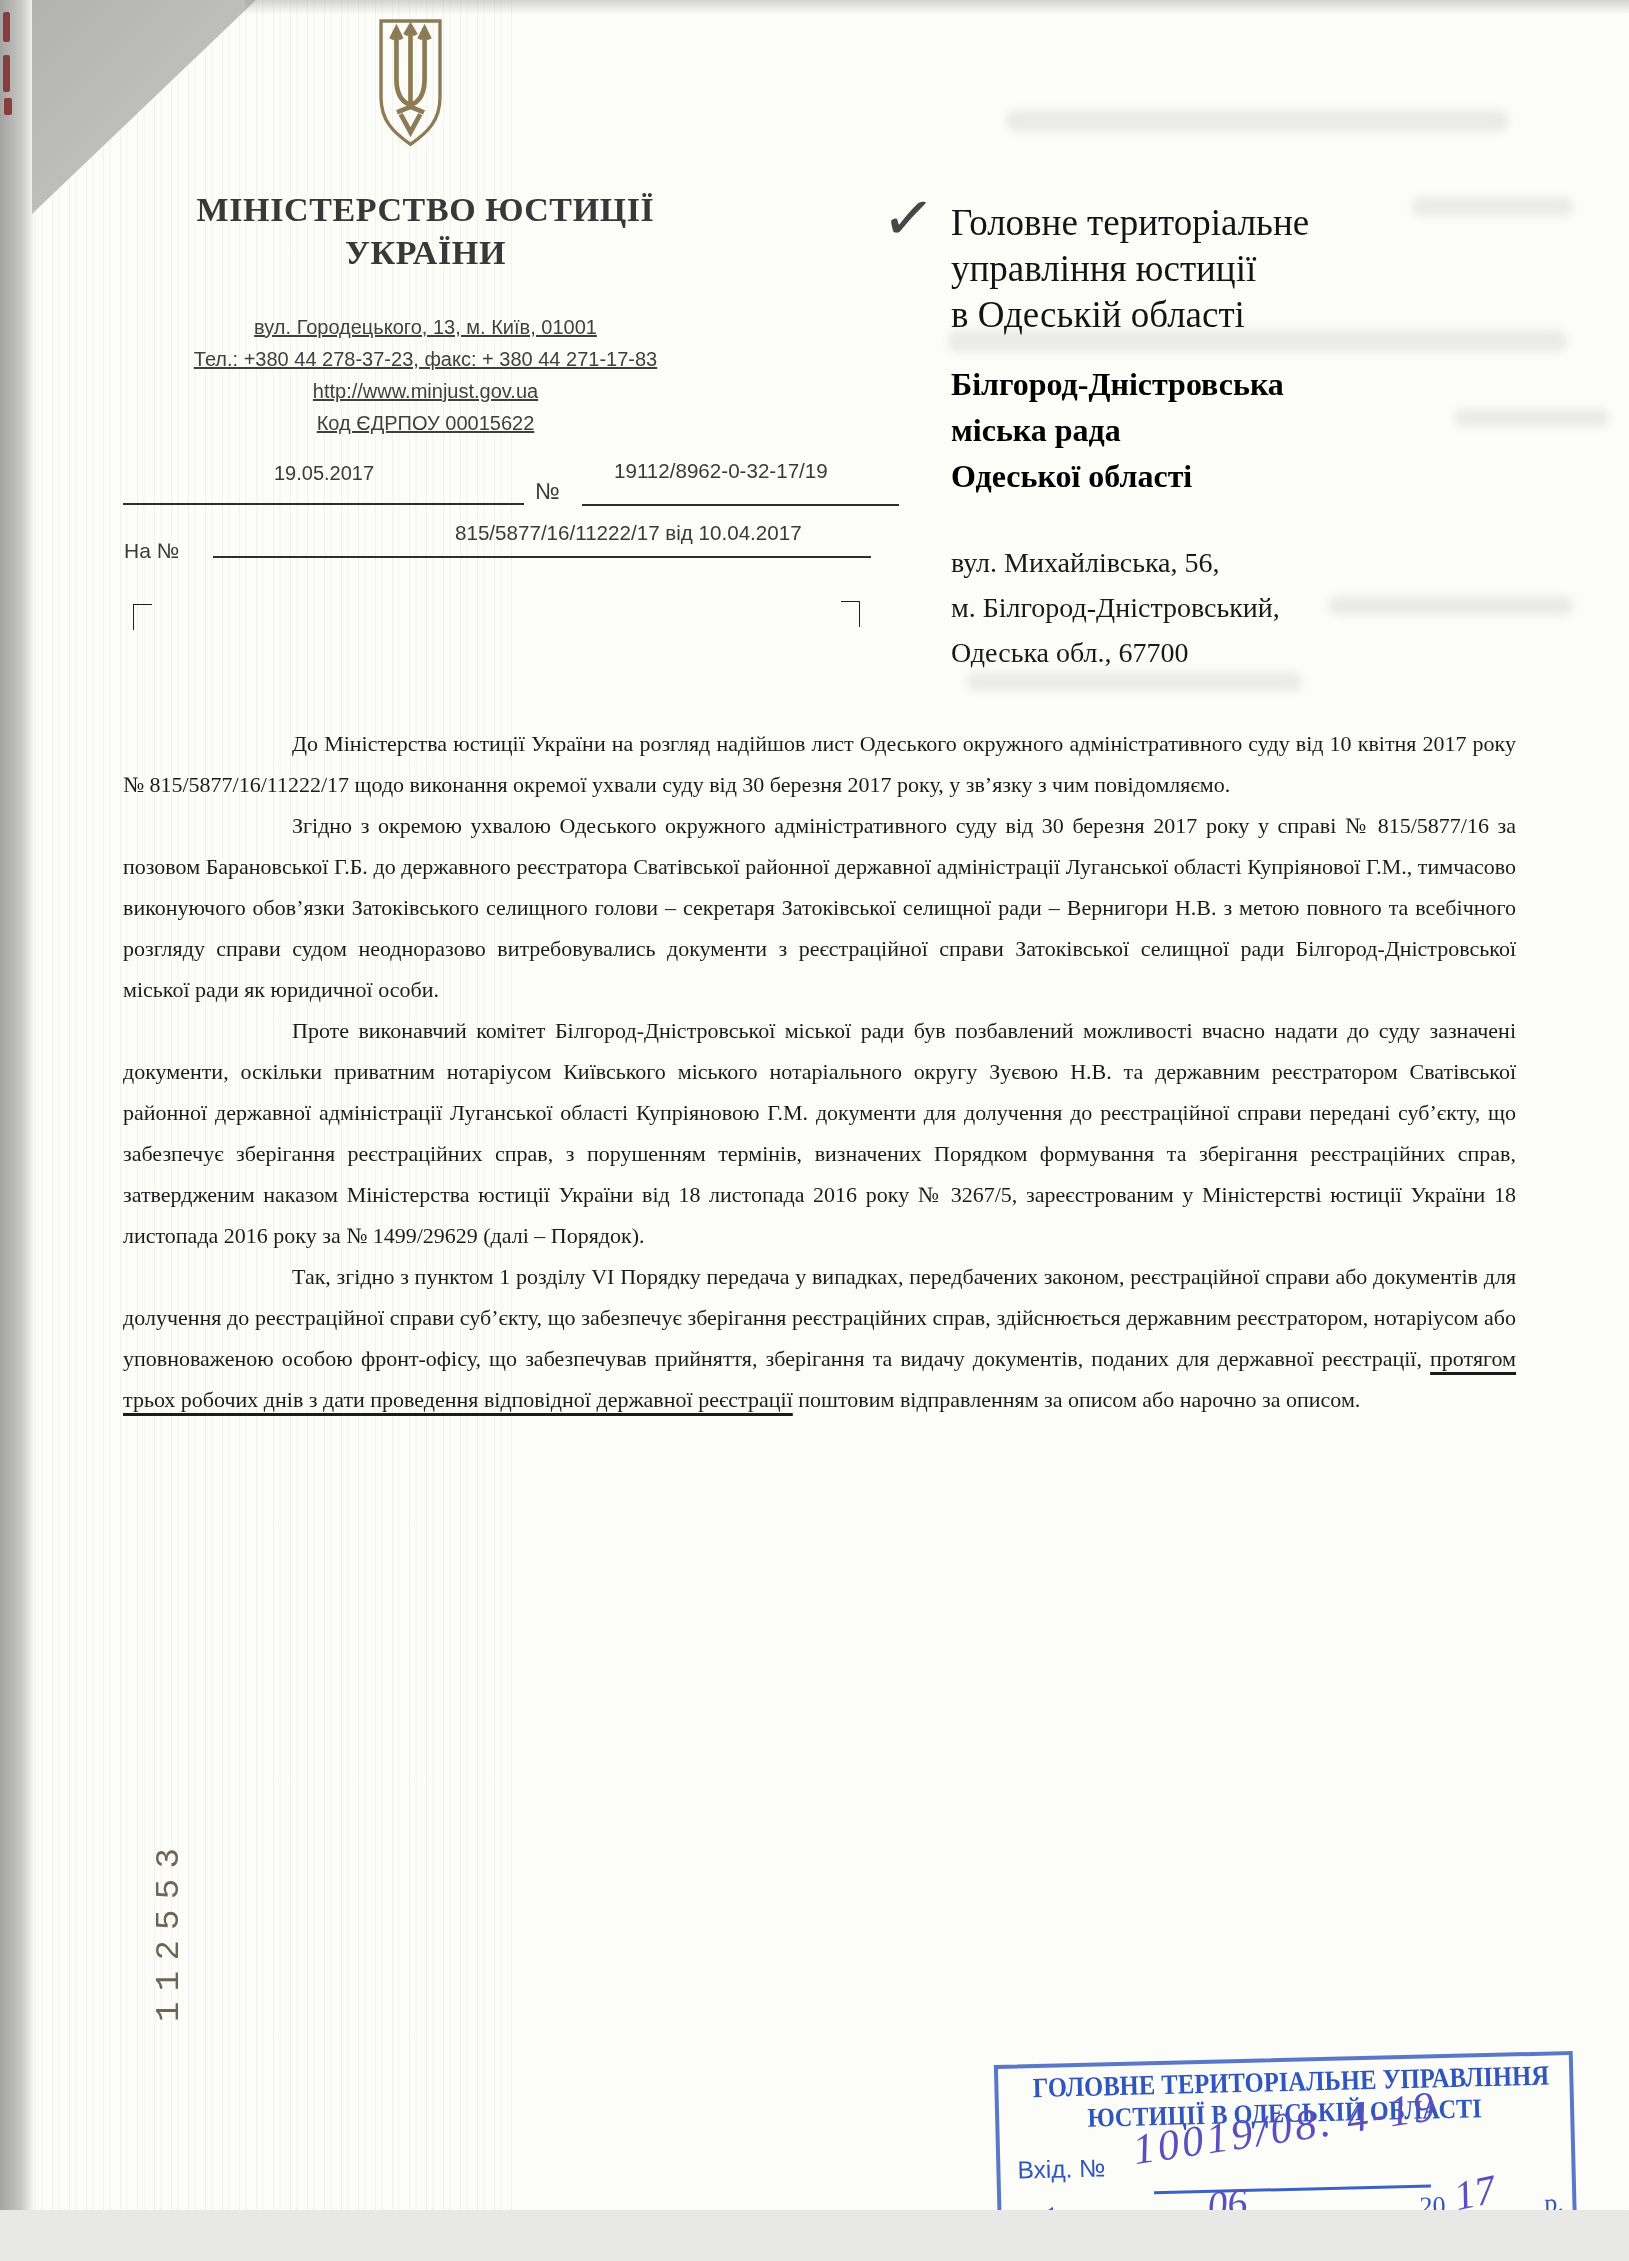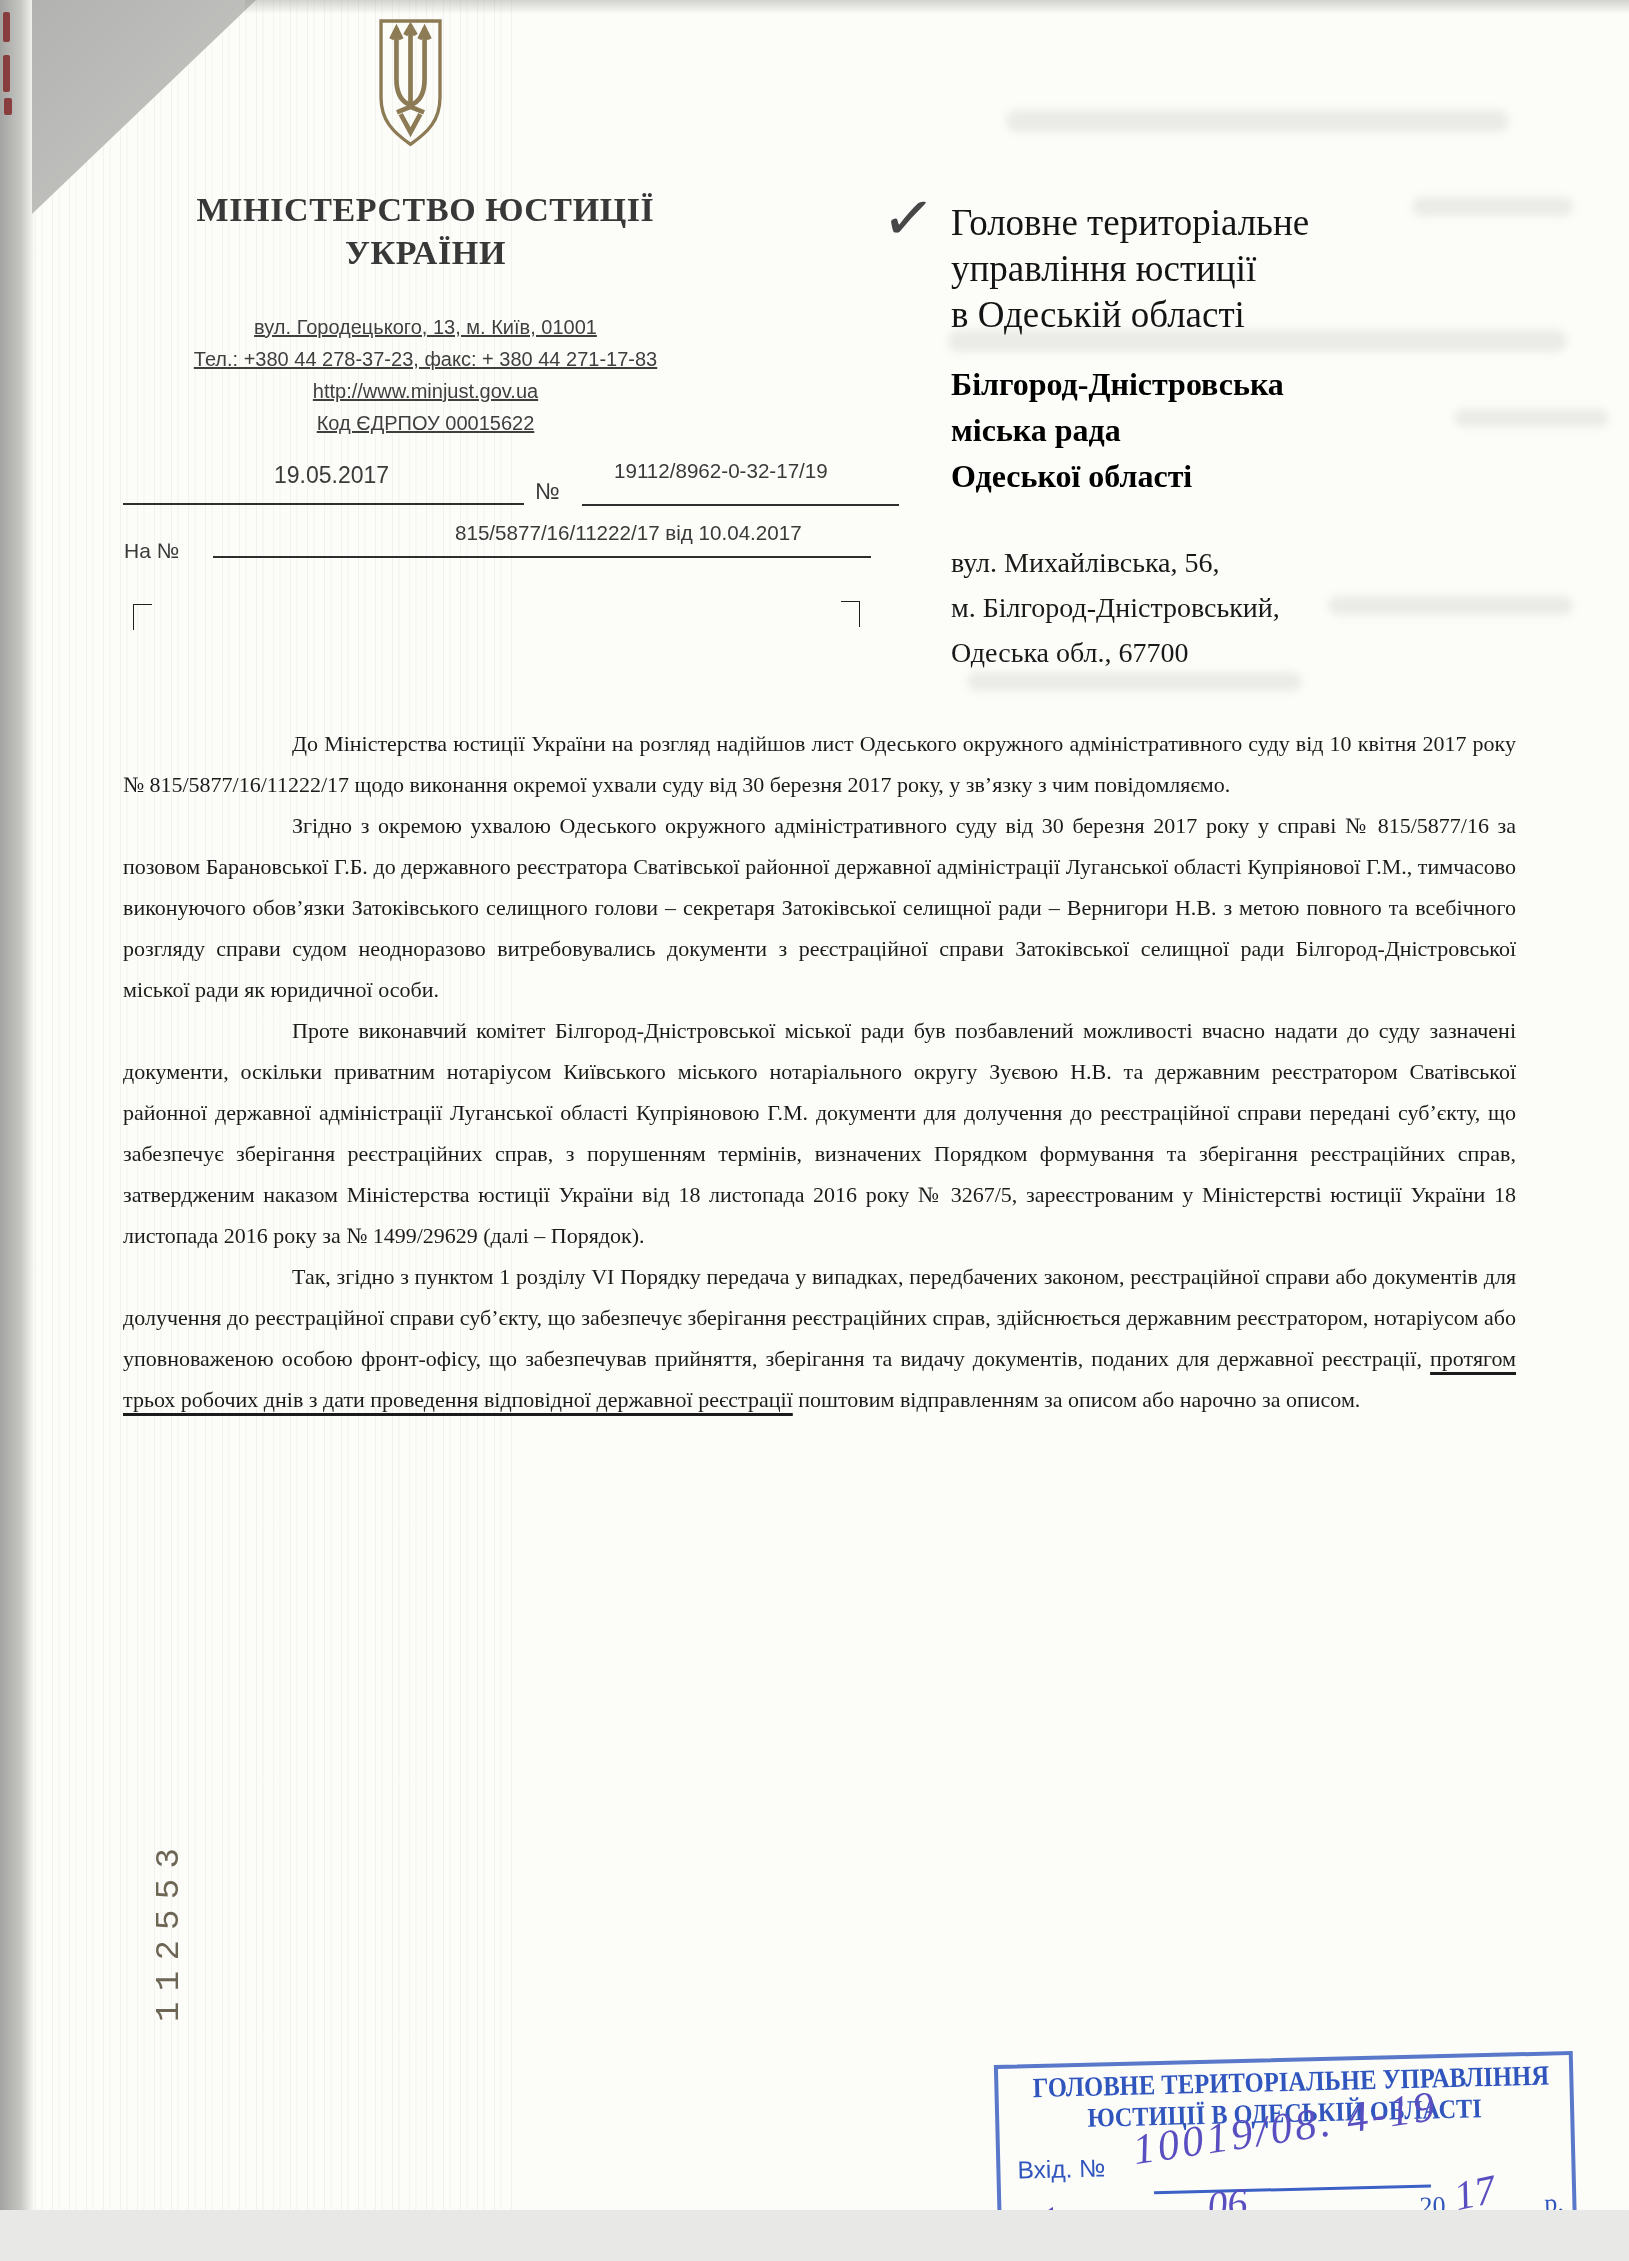--- a/index.html
+++ b/index.html
@@ -22,21 +22,21 @@
   .redmark{width:7.7px;background:#7e2222;border-radius:1.9px;opacity:.8;}
   .ghost{background:#b9b9b7;opacity:.26;filter:blur(4.5px);border-radius:11.6px;}
   
   #emblem{left:377px;top:18px;width:67px;height:132px;}
   #ministry-title{left:90px;top:188px;width:671px;text-align:center;
     font-weight:bold;font-size:34px;line-height:43px;color:#383838;letter-spacing:0.6px;}
   #ministry-address{left:90px;top:311px;width:671px;text-align:center;
     font-family:"Liberation Sans",sans-serif;font-size:20px;line-height:32px;color:#3f3f3f;text-decoration:underline;}
   
   .refsans{font-family:"Liberation Sans",sans-serif;color:#3a3a3a;}
-  #ref-date{left:274px;top:462px;font-size:23px;}
+  #ref-date{left:274px;top:462px;font-size:20px;}
   #ref-no-sign{left:535px;top:478px;font-size:23px;}
   #ref-out-number{left:614px;top:459px;font-size:20.6px;}
   #ref-reply-label{left:124px;top:539px;font-size:21px;}
   #ref-reply-value{left:422px;top:521px;font-size:20.6px;margin-left:33px;}
   .rule{background:#2e2e2e;height:1.9px;}
   #ref-line1{left:123px;top:503px;width:401px;}
   #ref-line2{left:582px;top:504px;width:317px;}
   #ref-line3{left:213px;top:556px;width:658px;}
   #bracket-left{left:133px;top:604px;width:18px;height:24.5px;
     border-left:1.9px solid #1f1f1f;border-top:1.9px solid #1f1f1f;}

